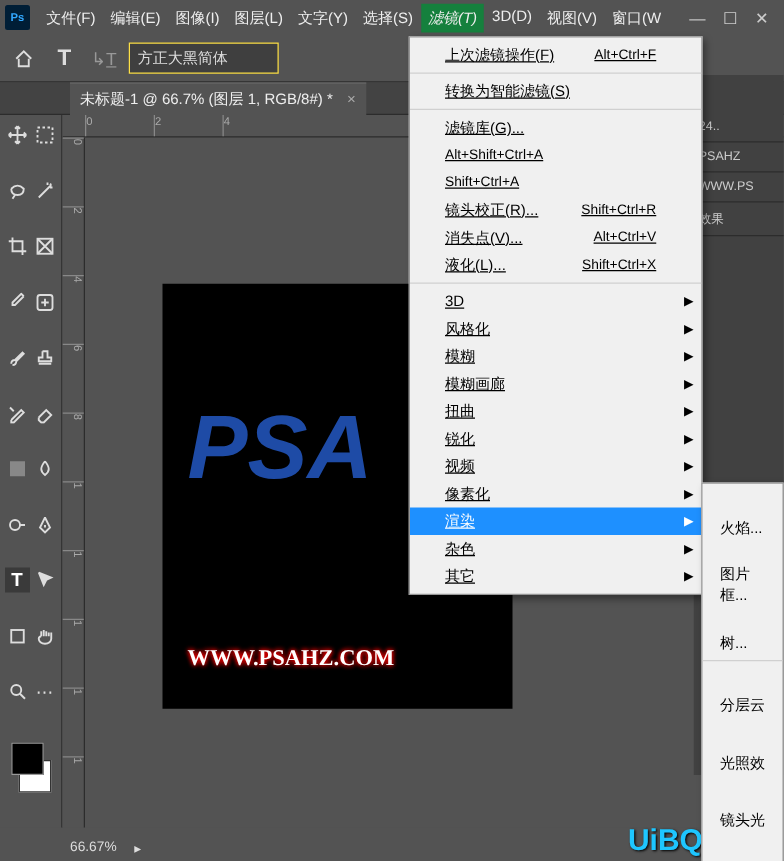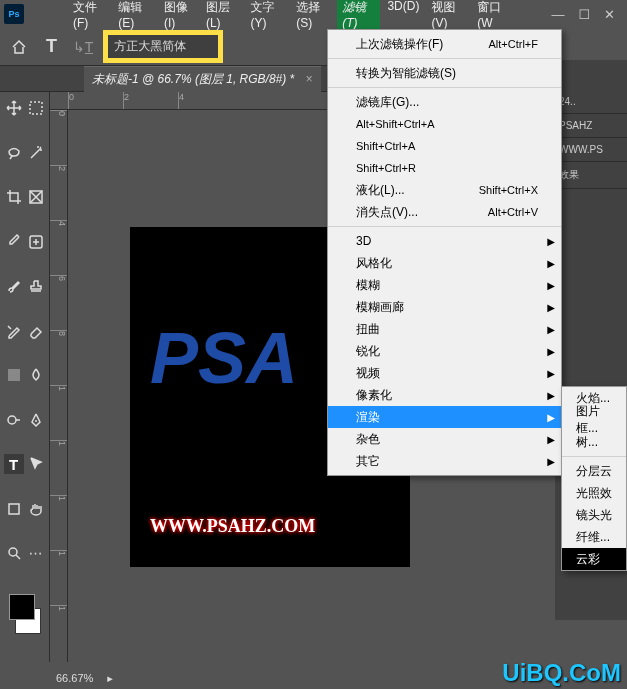--- a/index.html
+++ b/index.html
@@ -1,32 +1,32 @@
 <!DOCTYPE html>
 <html><head>
 <meta charset="utf-8">
 <style>
 * { margin: 0; padding: 0; box-sizing: border-box; font-family: "Microsoft YaHei", sans-serif; }
 body { width: 627px; height: 689px; background: #535353; overflow: hidden; position: relative; }
 
-.titlebar { height: 28px; background: #535353; display: flex; align-items: center; padding: 0 4px; gap: 36px; }
+.titlebar { height: 28px; background: #535353; display: flex; align-items: center; padding: 0 4px; }
 .ps-logo { width: 20px; height: 20px; background: #001e36; color: #31a8ff; font-size: 9px; font-weight: bold; display: flex; align-items: center; justify-content: center; border-radius: 2px; margin-right: 8px; }
 .menubar { display: flex; gap: 2px; flex: 1; font-size: 12px; color: #eee; }
 .menubar span { padding: 3px 5px; cursor: default; }
 .menubar-active { background: #15803d; font-style: italic; }
 .win-controls { display: flex; gap: 14px; color: #ccc; margin-left: auto; padding-right: 8px; }
 .win-controls span { font-size: 13px; }
 
 .toolbar { height: 38px; background: #535353; border-bottom: 1px solid #2c2c2c; display: flex; align-items: center; padding: 0 8px; gap: 10px; color: #ddd; font-size: 12px; }
 .home-icon { width: 22px; height: 22px; display:flex;align-items:center;justify-content:center;}
 .text-icon { font-size: 18px; font-weight: bold; padding: 2px 6px; }
 .toggle-icon { font-size: 14px; color: #999; }
-.font-select { background: #3f3f3f; border: 5px solid #fde047; color: #ddd; padding: 3px 20px 3px 6px; font-size: 12px; width: 120px; position: relative; }
-
-.tab-row { height: 26px; background: #434343; border-bottom: 1px solid #2c2c2c; display: flex; align-items: center; padding-left: 84px; font-style: italic; }
+.font-select { background: #3f3f3f; border: 1px solid #fde047; color: #ddd; padding: 3px 20px 3px 6px; font-size: 12px; width: 120px; position: relative; }
+
+.tab-row { height: 26px; background: #434343; border-bottom: 1px solid #2c2c2c; display: flex; align-items: center; padding-left: 56px; }
 .doc-tab { color: #eee; font-size: 12px; padding: 4px 8px; background: #535353; border-top: 1px solid #666;}
 .tab-close { margin-left: 8px; color:#aaa;}
 
 .workspace { display: flex; height: 570px; }
 
 .tool-panel { width: 50px; background: #535353; border-right: 1px solid #2c2c2c; padding: 6px 2px; display: flex; flex-wrap: wrap; gap: 2px; align-items: flex-start; justify-content: center; }
 .tool { width: 20px; height: 20px; display: flex; align-items: center; justify-content: center; color: #ddd; font-size: 14px; }
 .tool-active { background: #3a3a3a; color: #fff; }
 .swatch-group { width: 40px; height: 40px; position: relative; margin-top: 6px; }
 .swatch-bg { width: 26px; height: 26px; background: #fff; border: 1px solid #333; position: absolute; bottom: 0; right: 4px; }
@@ -36,28 +36,28 @@
 .ruler-h { height: 18px; background: #535353; border-bottom: 1px solid #2c2c2c; display: flex; padding-left: 18px; }
 .ruler-h span { width: 55px; font-size: 9px; color: #aaa; text-align: left; border-left: 1px solid #888;}
 .ruler-v { position: absolute; left: 0; top: 18px; width: 18px; background: #535353; border-right: 1px solid #2c2c2c; height: 560px; display: flex; flex-direction: column; }
 .ruler-v span { height: 55px; font-size: 9px; color: #aaa; writing-mode: vertical-rl; border-top: 1px solid #888;}
 .canvas { position: absolute; left: 80px; top: 135px; width: 280px; height: 340px; background: #000; padding-left: 31px; }
 .canvas-text { color: #1e4ba6; font-size: 72px; font-weight: 900; font-style: italic; position: absolute; top: 90px; left: 20px; }
 .canvas-url { color: #fff; font-size: 18px; font-weight: bold; position: absolute; bottom: 30px; left: 20px; text-shadow: 0 0 4px #f00,0 0 4px #f00; font-family: Liberation Serif, serif; }
 
 .dropdown-menu { position: absolute; top: 29px; left: 327px; width: 235px; background: #f0f0f0; border: 1px solid #979797; box-shadow: 3px 3px 6px rgba(0,0,0,0.4); color: #000; font-size: 12px; z-index: 10; }
 .menu-section { border-bottom: 1px solid #d0d0d0; padding: 3px 0; }
-.menu-item { display: flex; align-items: center; padding: 3px 23px 3px 28px; height: 22px; position: relative; }
+.menu-item { display: flex; align-items: center; padding: 3px 36px 3px 28px; height: 22px; position: relative; text-decoration: underline; }
 .menu-item span.lbl { flex: 1; }
 .menu-item span.sc { color: #000; font-size: 11px; }
 .menu-item.hover { background: #1e90ff; color: #fff; }
 .submenu-arrow { position: absolute; right: 6px; font-size: 10px; }
 
 .submenu { position: absolute; top: 386px; left: 561px; width: 66px; background: #f0f0f0; border: 1px solid #979797; box-shadow: 3px 3px 6px rgba(0,0,0,0.4); color: #000; font-size: 12px; z-index: 11; }
-.sub-item { display: flex; align-items: center; padding: 3px 10px 3px 14px; height: 22px; }
+.sub-item { display: flex; align-items: center; padding: 3px 10px 3px 14px; height: 22px; margin-top: 24px; }
 .sub-item.hover { background: #000000; color: #fff; }
 .sub-sep { height: 1px; background: #d0d0d0; margin: 3px 0; }
 
 .right-panels { position: absolute; right: 0; top: 60px; width: 72px; height: 560px; background: #414141; color: #ccc; font-size: 10px; padding-top: 30px;}
 .right-panels div { padding: 6px 4px; border-bottom: 1px solid #2c2c2c;}
 
 .statusbar { position: absolute; bottom: 0; left: 50px; height: 22px; display: flex; align-items: center; gap: 14px; color: #ddd; font-size: 11px; padding-left: 6px; justify-content: center;}
 
 .watermark { position: absolute; bottom: 2px; right: 6px; color: #1ec6ff; font-size: 24px; font-weight: bold; text-shadow: 1px 1px 2px #000; }
 
@@ -268,29 +268,30 @@
         <span class="lbl">滤镜库(G)...</span>
         <span class="sc"></span>
       </div>
     <div class="menu-item">
         <span class="sc">Alt+Shift+Ctrl+A</span>
       </div>
     <div class="menu-item">
         <span class="sc">Shift+Ctrl+A</span>
       </div>
     <div class="menu-item">
+        <span class="lbl">镜头校正(R)...</span>
         <span class="sc">Shift+Ctrl+R</span>
+      </div>
+    <div class="menu-item">
+        <span class="lbl">消失点(V)...</span>
+        <span class="sc">Alt+Ctrl+V</span>
       </div>
     <div class="menu-item">
         <span class="lbl">液化(L)...</span>
         <span class="sc">Shift+Ctrl+X</span>
-      </div>
-    <div class="menu-item">
-        <span class="lbl">消失点(V)...</span>
-        <span class="sc">Alt+Ctrl+V</span>
       </div>
   </div>
   <div class="menu-section" style="border-bottom:none">
     <div class="menu-item">
         <span class="lbl">3D</span>
         <span class="submenu-arrow">▶</span>
       </div>
     <div class="menu-item">
         <span class="lbl">风格化</span>
         <span class="submenu-arrow">▶</span>

